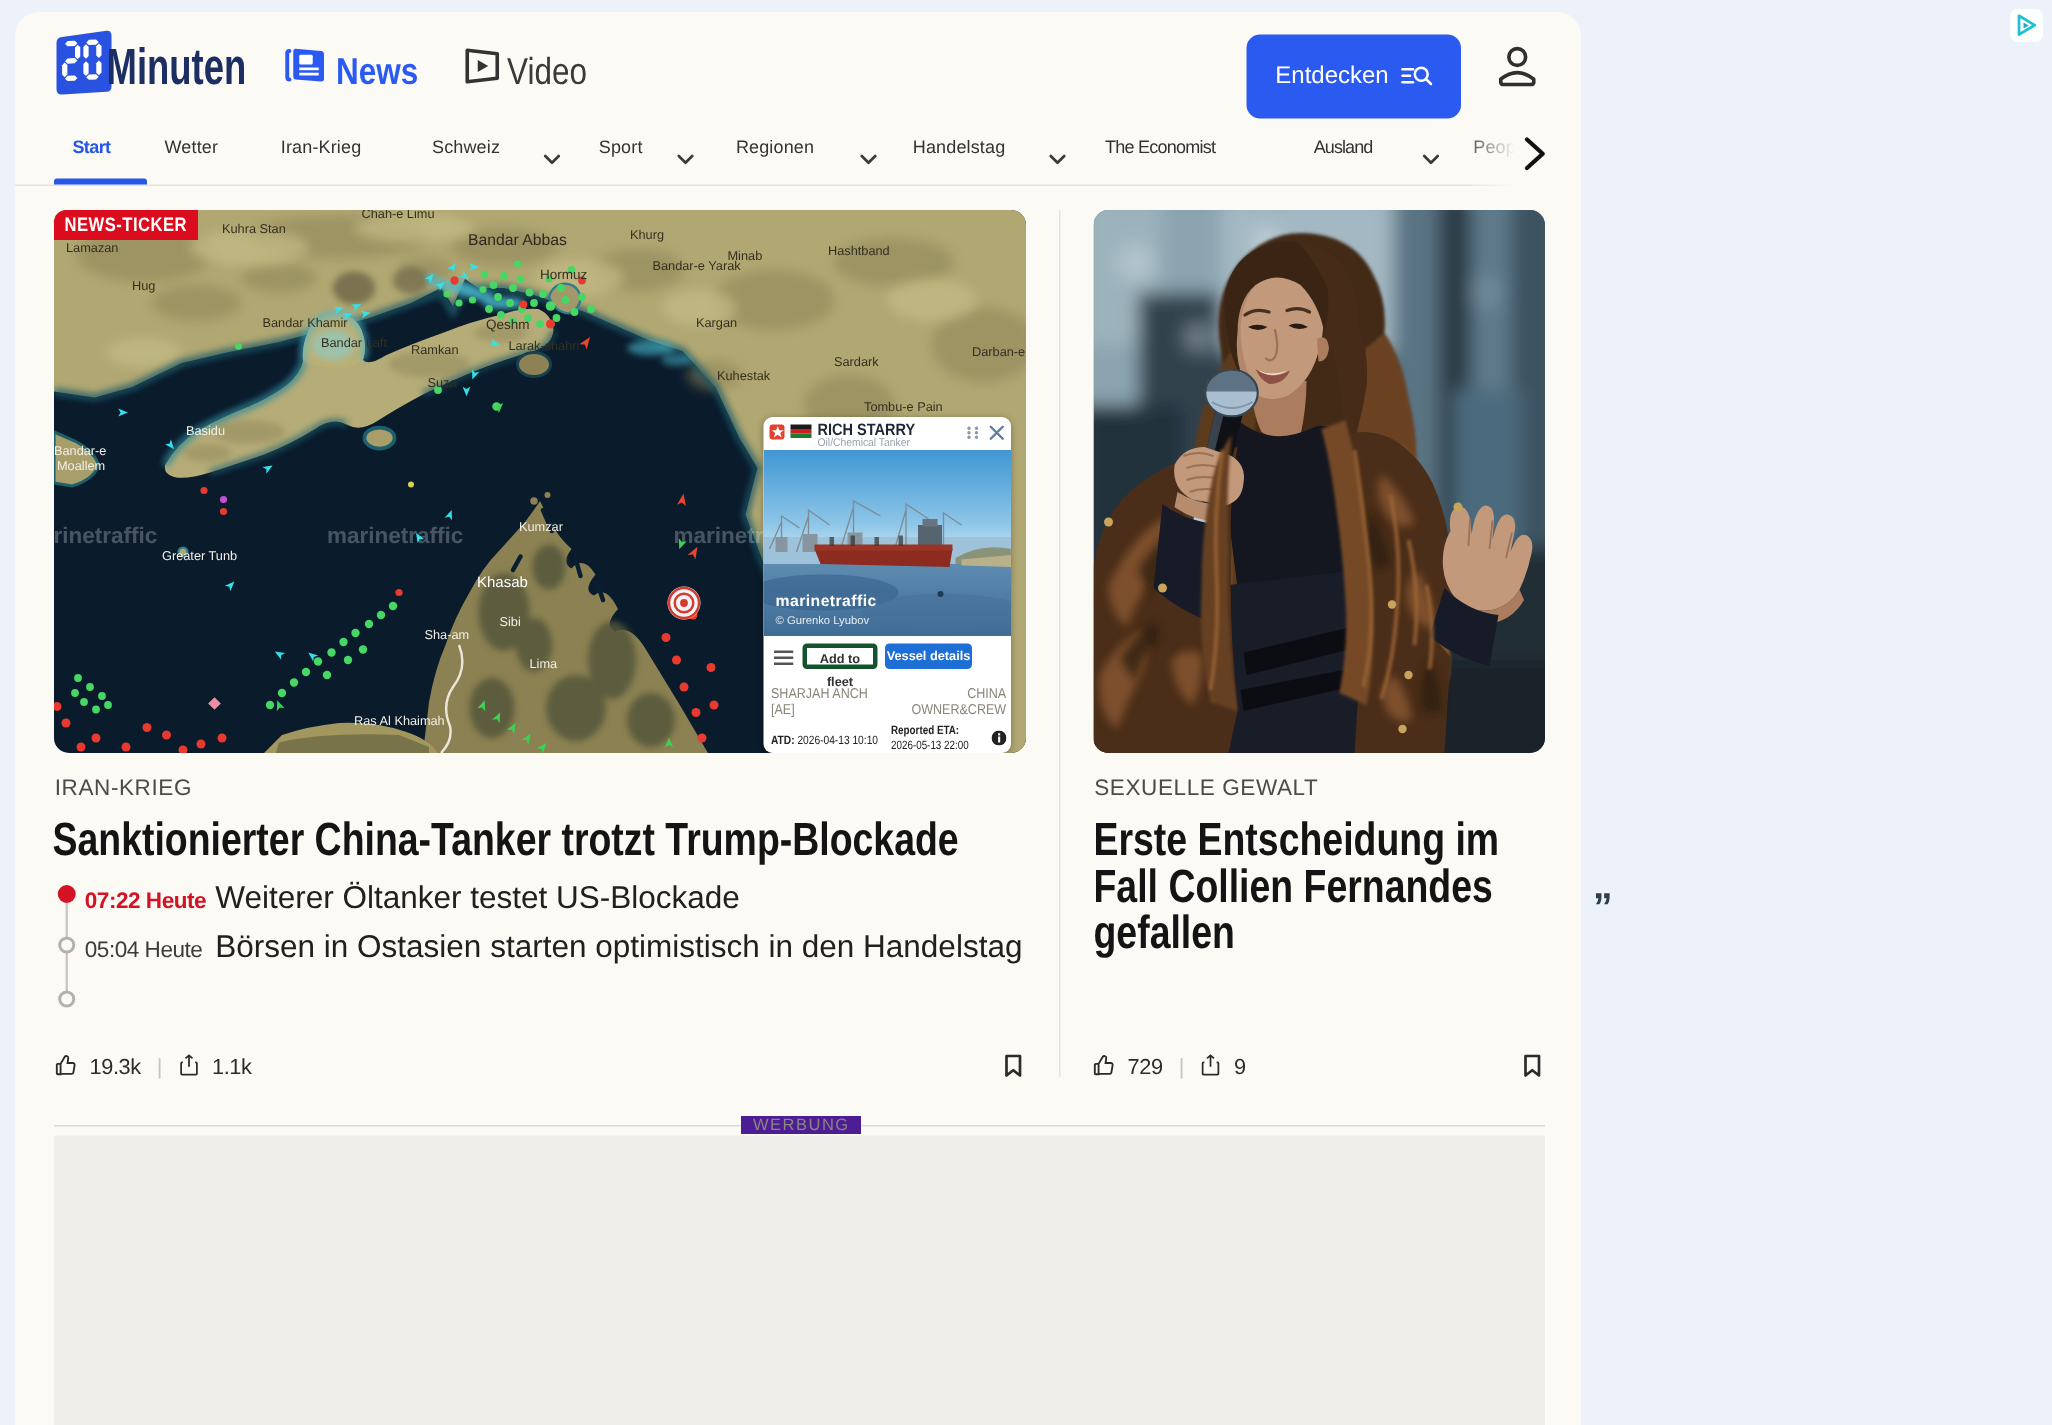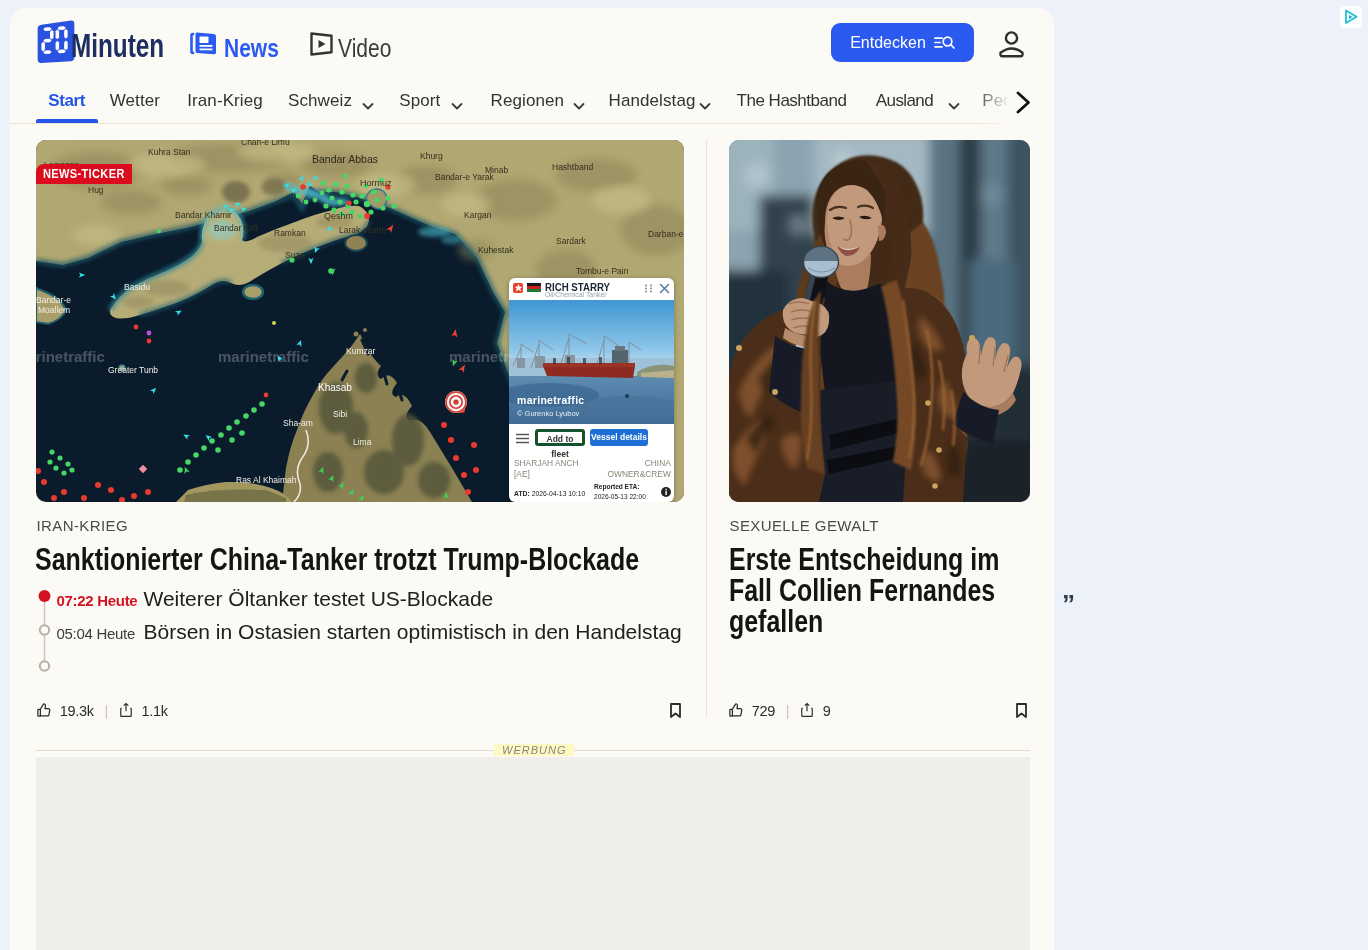--- a/index.html
+++ b/index.html
@@ -6,54 +6,54 @@
   html,body { width:1368px; height:950px; overflow:hidden; background:#edf2fa;
     font-family:"Liberation Sans", sans-serif; }
   .abs { position:absolute; }
   .card { position:absolute; left:10px; top:8px; width:1044px; height:942px;
     background:#fcfaf4; border-radius:16px 16px 0 0; }
   
   .logo-txt { position:absolute; left:61px; top:17.5px; font-size:34px; font-weight:bold;
     color:#1d2e63; transform:scaleX(0.715); transform-origin:0 50%; letter-spacing:0; }
   .tab { position:absolute; top:25.8px; font-size:25px; color:#3a3a3a; }
   .tab span { display:inline-block; transform:scaleX(0.84); transform-origin:0 50%; }
-  .btn-entdecken { position:absolute; left:821px; top:15px; width:143px; height:39px;
+  .btn-entdecken { position:absolute; left:821px; top:15px; width:143px; height:56px;
     background:#2a5af0; border-radius:9px; color:#fff; display:flex; align-items:center;
     justify-content:center; font-size:16px; gap:8px; }
   
   .nav { position:absolute; left:0; top:71px; width:1044px; height:44.5px;
     border-bottom:1px solid #e6e2da; }
-  .nav i { position:absolute; top:11.5px; font-style:normal; font-size:17px; color:#333;
+  .nav i { position:absolute; top:11.5px; font-style:normal; font-size:12px; color:#333;
     letter-spacing:0.1px; white-space:nowrap; }
   .nav .chev { top:15.5px; }
   .startline { position:absolute; left:26px; top:111px; width:62px; height:4px;
     background:#2456e8; border-radius:2px 2px 0 0; }
   
   .img-l { position:absolute; left:26px; top:132px; width:648px; height:362px;
     border-radius:10px; overflow:hidden; }
   .img-r { position:absolute; left:719px; top:132px; width:301px; height:362px;
     border-radius:10px; overflow:hidden; }
   .badge { position:absolute; left:26px; top:132px; height:20px; width:96px; padding-left:7px;
     background:#da0c1e; color:#fff; font-size:13px; font-weight:bold; line-height:20px;
-    border-radius:8px 0 0 0; letter-spacing:0.4px; z-index:5; white-space:nowrap;margin-top:24px; }
+    border-radius:8px 0 0 0; letter-spacing:0.4px; z-index:5; white-space:nowrap; }
   .cat { position:absolute; font-size:15px; letter-spacing:0.4px; color:#4b4b4b; }
   .headline { position:absolute; font-size:31px; font-weight:bold; color:#141414;
     transform:scaleX(0.805); transform-origin:0 0; line-height:31px; letter-spacing:0; white-space:nowrap; }
   .divider-v { position:absolute; left:696px; top:132px; width:1px; height:578px;
     background:#e8e4dc; }
   .trow { white-space:nowrap; }
   .trow .time { font-size:15px; color:#3c3c3c; display:inline-block; width:87px;
     letter-spacing:-0.3px; }
   .trow .txt { font-size:21px; color:#202020; letter-spacing:0; }
   .foot { position:absolute; top:694px; font-size:14.5px; color:#2b2b2b; letter-spacing:-0.3px; white-space:nowrap; }
   .foot svg { vertical-align:-2px; }
   .werbung { position:absolute; left:26px; top:736px; width:994px; height:14px; }
   .werbung .line { position:absolute; top:6px; height:1px; background:#ddd8d0; }
   .werbung .wtxt { position:absolute; left:458px; top:0; font-size:11px; color:#8a8680;
-    letter-spacing:1px; background:#fef9c3; padding:0 8px;font-style:italic; }
+    letter-spacing:1px; background:#4c1d95; padding:0 8px; }
   .adbox { position:absolute; left:26px; top:749px; width:994px; height:193px;
     background:#efeeea; }
 </style>
 </head>
 <body>
 <div class="card">
 
   <svg class="abs" style="left:25.5px;top:9px" width="40" height="47" viewBox="0 0 48 55">
     <path d="M6.5 8.5 L42 3.5 Q46 3.2 46 7.5 L46 48 Q46 52 42 52.3 L6.5 54.5 Q2 54.8 2 50 L2 13 Q2 9 6.5 8.5 Z" fill="#2a52e0"></path>
     <g fill="#fff" transform="translate(7,12.5) skewY(-3)">
@@ -108,21 +108,21 @@
   </svg>
 
   <div class="nav">
     <i style="left:38.3px;color:#2456e8;font-weight:bold;letter-spacing:-0.4px">Start</i>
     <i style="left:99.7px">Wetter</i>
     <i style="left:177.2px">Iran-Krieg</i>
     <i style="left:278px">Schweiz</i>
     <i style="left:389.2px">Sport</i>
     <i style="left:480.6px">Regionen</i>
     <i style="left:598.5px">Handelstag</i>
-    <i style="left:726.6px;letter-spacing:-0.5px">The Hashtband</i>
+    <i style="left:726.6px;letter-spacing:-0.5px">The Economist</i>
     <i style="left:865.8px;letter-spacing:-0.6px">Ausland</i>
     <i style="left:972.2px">People</i>
     <svg class="abs chev" style="left:351px" width="14" height="24" viewBox="0 0 14 24">
         <path d="M2.5 9 L7 13.5 L11.5 9" fill="none" stroke="#3a3a3a" stroke-width="1.8" stroke-linecap="round" stroke-linejoin="round"></path>
       </svg>
     <svg class="abs chev" style="left:440px" width="14" height="24" viewBox="0 0 14 24">
         <path d="M2.5 9 L7 13.5 L11.5 9" fill="none" stroke="#3a3a3a" stroke-width="1.8" stroke-linecap="round" stroke-linejoin="round"></path>
       </svg>
     <svg class="abs chev" style="left:561.8px" width="14" height="24" viewBox="0 0 14 24">
         <path d="M2.5 9 L7 13.5 L11.5 9" fill="none" stroke="#3a3a3a" stroke-width="1.8" stroke-linecap="round" stroke-linejoin="round"></path>

